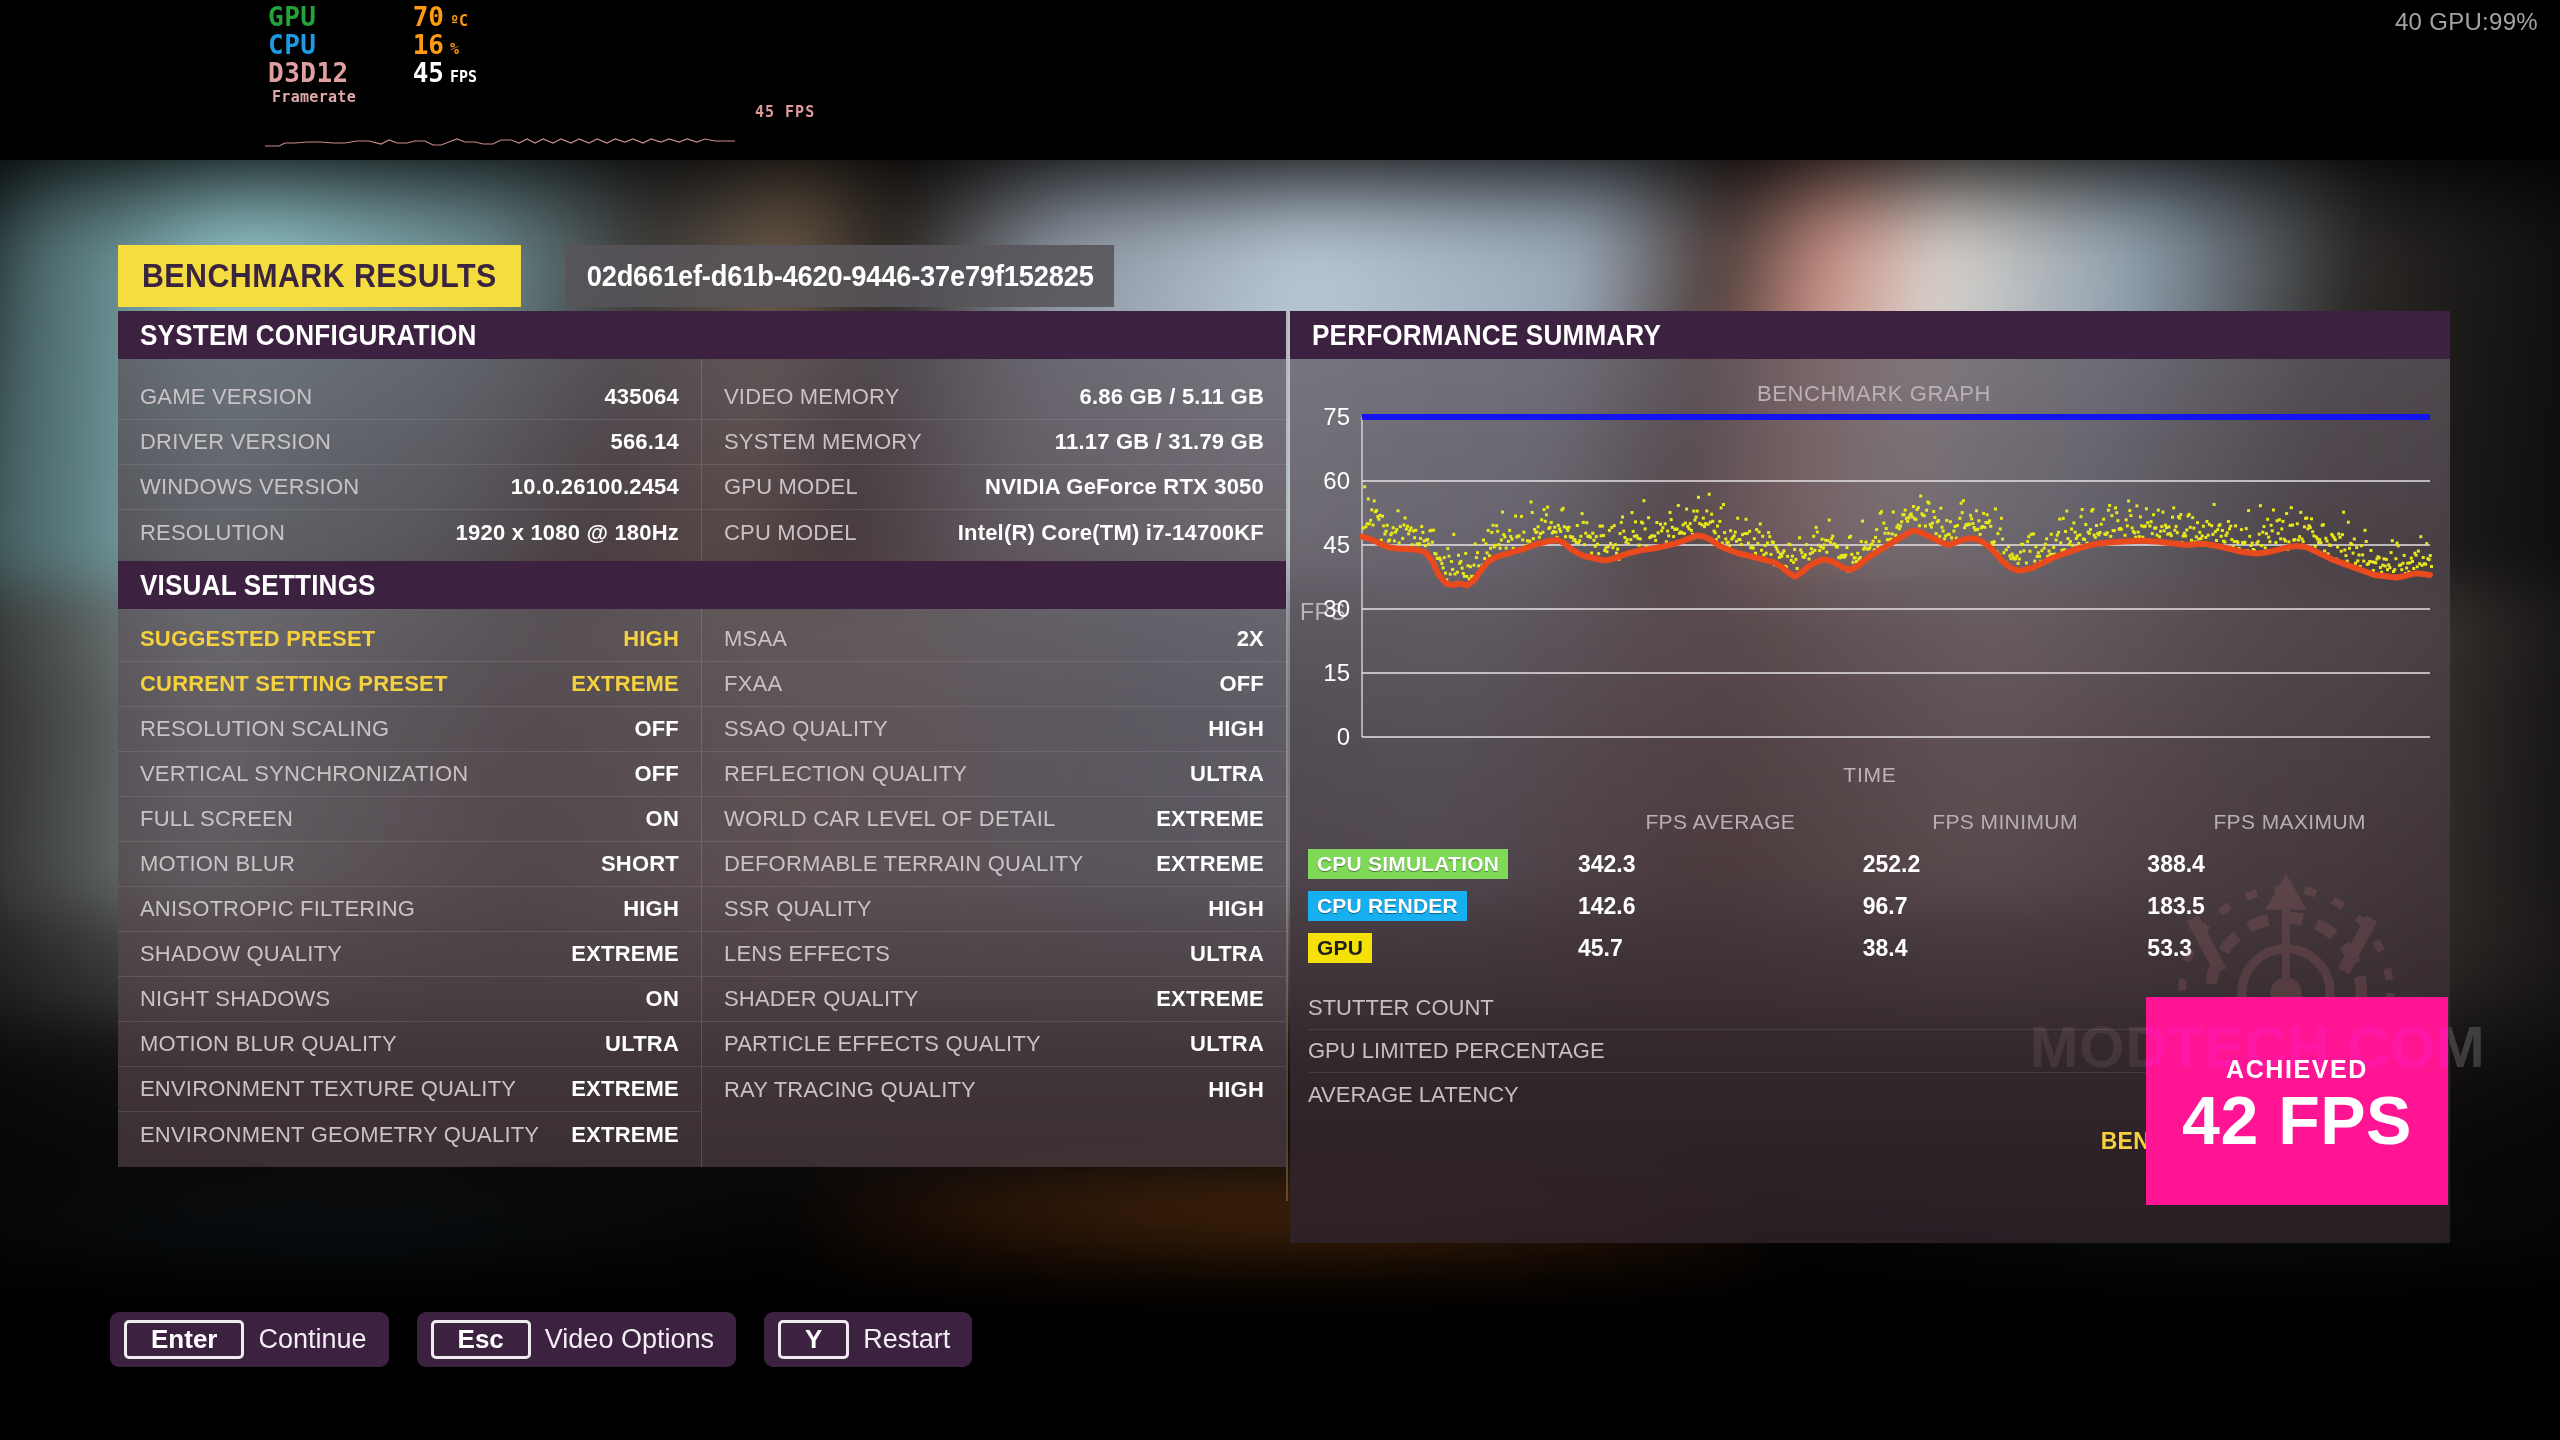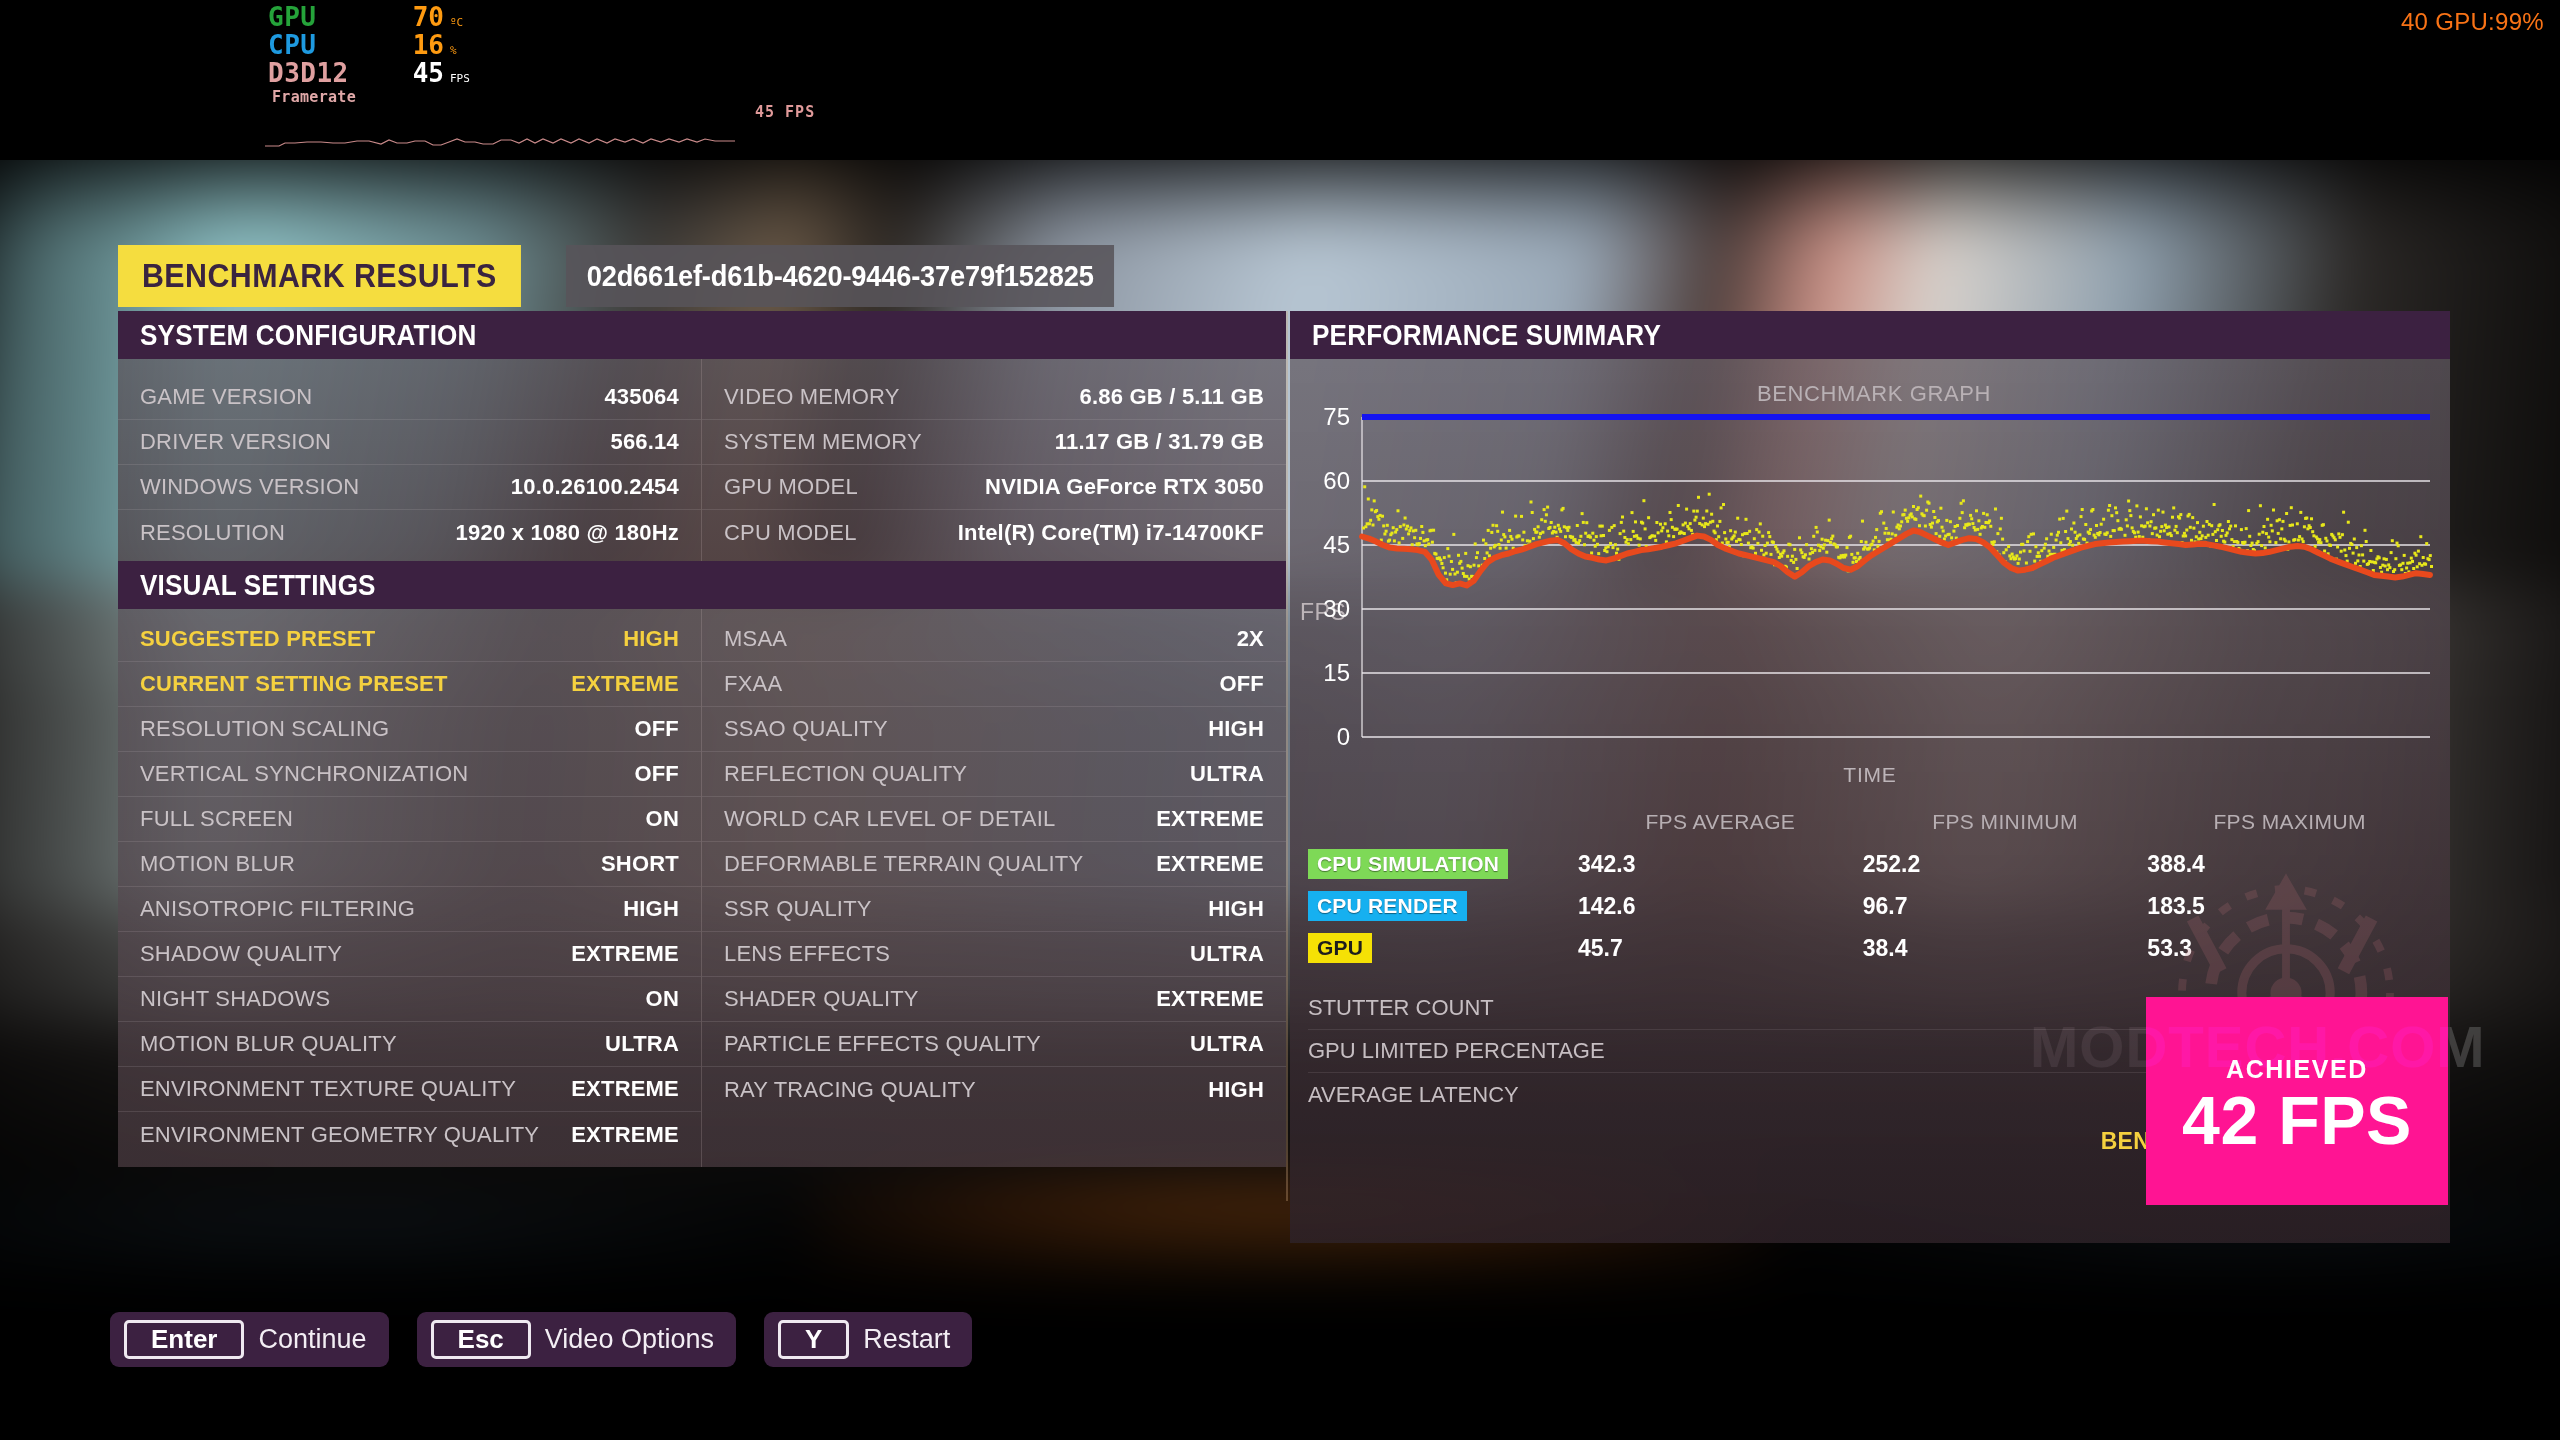--- a/index.html
+++ b/index.html
@@ -78,35 +78,35 @@
     background: #000; z-index: 40;
   }
   #hw-readout {
     position: absolute; left: 268px; top: 4px;
     font-family: "DejaVu Sans Mono", monospace;
     line-height: 1.0;
   }
   .hw-row { display: flex; align-items: baseline; height: 28px; }
   .hw-key { width: 128px; font-size: 26px; font-weight: 700; letter-spacing: .5px; }
   .hw-val { font-size: 26px; font-weight: 700; width: 48px; text-align: right; }
-  .hw-unit { font-size: 11px; font-weight: 400; margin-left: 6px; }
+  .hw-unit { font-size: 15px; font-weight: 700; margin-left: 6px; }
   #hw-sub {
     font-size: 15px; font-weight: 700; color: #e0a8a8;
     margin-left: 4px; margin-top: 2px; letter-spacing: .3px;
   }
   #hw-graph-label {
     position: absolute; left: 755px; top: 103px;
     font-family: "DejaVu Sans Mono", monospace;
     font-size: 15px; font-weight: 700; color: #e09a9a; letter-spacing: 1px;
   }
   #hw-graph { position: absolute; left: 265px; top: 130px; width: 470px; height: 26px; }
   #hw-gpu-top {
-    position: absolute; right: 16px; top: 8px;
+    position: absolute; right: 22px; top: 8px;
     font-family: "Liberation Sans", sans-serif;
-    font-size: 24px; color: #f97316; letter-spacing: .3px;
+    font-size: 24px; color: #a3a3a3; letter-spacing: .3px;
   }
 
   
   #results { position: absolute; left: 0; top: 0; width: 2560px; height: 1440px; z-index: 20; }
 
   #title-row { position: absolute; left: 118px; top: 245px; display: flex; align-items: stretch; }
   #title-tag {
     background: #f5dd3f; color: #3a2440;
     padding: 0 26px; height: 62px; display: flex; align-items: center;
     font-size: 33px; font-weight: 700; letter-spacing: .5px;

